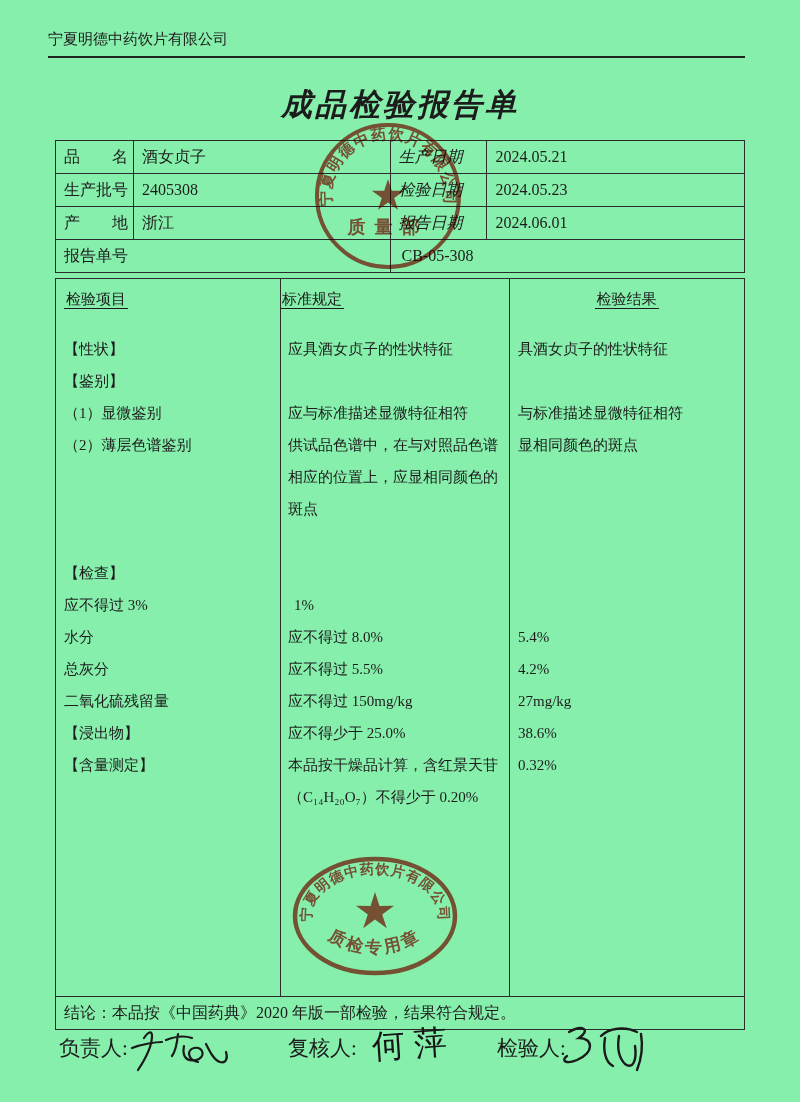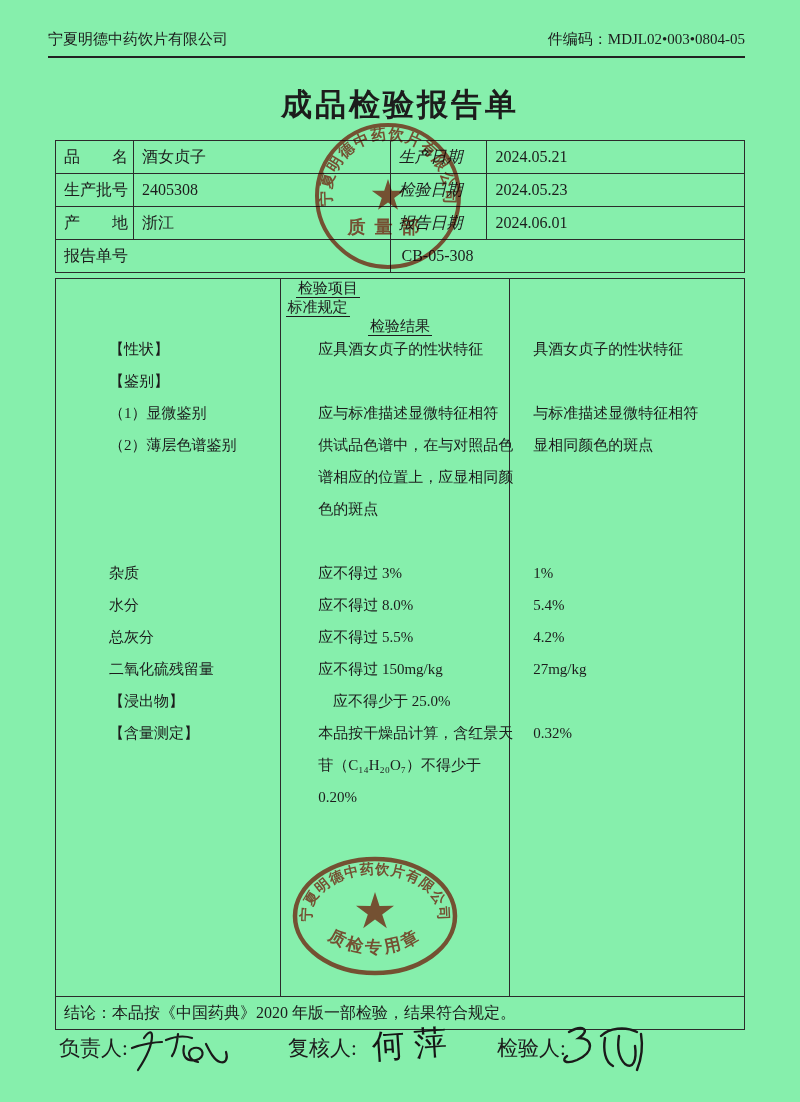--- a/index.html
+++ b/index.html
@@ -11,21 +11,21 @@
   }
   
   .doc-header {
     position:absolute; left:48px; top:30px; width:697px;
     display:flex; justify-content:space-between; align-items:flex-end;
     font-size:15px; padding-bottom:7px; border-bottom:2px solid #222;
   }
   
   .doc-title {
     position:absolute; left:0; top:84px; width:100%; text-align:center;
-    font-size:31px; font-weight:bold; letter-spacing:3px;
+    font-size:31px; font-weight:bold; letter-spacing:3px;font-style:italic;
   }
   
   table.info-table {
     position:absolute; left:55px; top:140px; width:690px;
     border-collapse:collapse; font-size:16px;
   }
   table.info-table td {
     border:1px solid #2b2b2b; height:33px; padding:0 0 0 8px;
     white-space:nowrap; vertical-align:middle;
   }
@@ -34,26 +34,26 @@
   td.ilabel2 { width:97px;font-style:italic; }
   td.ivalue2 { width:258px; padding-left:11px; }
   
   .main-table {
     position:absolute; left:55px; top:278px; width:690px; height:752px;
     border:1px solid #2b2b2b; font-size:15px;
   }
   .vline { position:absolute; top:0; width:1px; height:717px; background:#2b2b2b; }
   .vline.v1 { left:224px; }
   .vline.v2 { left:453px; }
-  .mt-header { display:flex; height:40px; align-items:center;flex-direction:column; }
+  .mt-header { display:flex; height:40px; align-items:center; }
   .mt-header .h1 { width:224px; padding-left:8px; }
   .mt-header .h2 { width:229px; }
   .mt-header .h3 { width:235px; text-align:center; }
   .mt-header span { border-bottom:1px solid #1c1c1c; padding:0 2px 1px; }
-  .mt-body { position:relative; height:677px; padding-top:14px;margin-left:45px; }
+  .mt-body { position:relative; height:677px; padding-top:14px; }
   .mrow { display:flex; line-height:32px; }
   .mrow .c-item { width:224px; padding-left:8px; }
   .mrow .c-std  { width:229px; padding-left:8px; padding-right:2px; }
   .mrow .c-res  { width:235px; padding-left:9px; padding-right:4px; }
   .mrow.spacer { height:32px; }
   .mt-conclusion {
     height:33px; border-top:1px solid #2b2b2b; display:flex; align-items:center;
     padding-left:8px; font-size:16px;
   }
   
@@ -74,21 +74,20 @@
     transform:rotate(-4deg); font-weight:500;
   }
 </style>
 </head>
 <body>
 
 <div class="page">
 
   <div class="doc-header">
     <span>宁夏明德中药饮片有限公司</span>
-    <span>件编码：MDJL02•003•0804-05</span>
   </div>
 
   <div class="doc-title">成品检验报告单</div>
 
   <table class="info-table">
     <tbody>
         <tr>
       <td class="ilabel">品　　名</td>
       <td class="ivalue">酒女贞子</td>
       <td class="ilabel2">生产日期</td>
@@ -139,21 +138,25 @@
         <div class="c-std">应与标准描述显微特征相符</div>
         <div class="c-res">与标准描述显微特征相符</div>
       </div>
       <div class="mrow">
         <div class="c-item">（2）薄层色谱鉴别</div>
         <div class="c-std">供试品色谱中，在与对照品色谱相应的位置上，应显相同颜色的斑点</div>
         <div class="c-res">显相同颜色的斑点</div>
       </div>
       <div class="mrow spacer"></div>
       <div class="mrow">
-        <div class="c-item">杂质</div>
+        <div class="c-item">【检查】</div>
+        <div class="c-std"></div>
+        <div class="c-res"></div>
+      </div>
+      <div class="mrow">
         <div class="c-std">应不得过 3%</div>
         <div class="c-res">1%</div>
       </div>
       <div class="mrow">
         <div class="c-item">水分</div>
         <div class="c-std">应不得过 8.0%</div>
         <div class="c-res">5.4%</div>
       </div>
       <div class="mrow">
         <div class="c-item">总灰分</div>
@@ -161,20 +164,21 @@
         <div class="c-res">4.2%</div>
       </div>
       <div class="mrow">
         <div class="c-item">二氧化硫残留量</div>
         <div class="c-std">应不得过 150mg/kg</div>
         <div class="c-res">27mg/kg</div>
       </div>
       <div class="mrow">
         <div class="c-item">【浸出物】</div>
         <div class="c-std">应不得少于 25.0%</div>
+        <div class="c-res">38.6%</div>
       </div>
       <div class="mrow">
         <div class="c-item">【含量测定】</div>
         <div class="c-std">本品按干燥品计算，含红景天苷（C₁₄H₂₀O₇）不得少于 0.20%</div>
         <div class="c-res">0.32%</div>
       </div>
     </div>
 
     <div class="mt-conclusion">
       <span>结论：本品按《中国药典》2020 年版一部检验，结果符合规定。</span>

